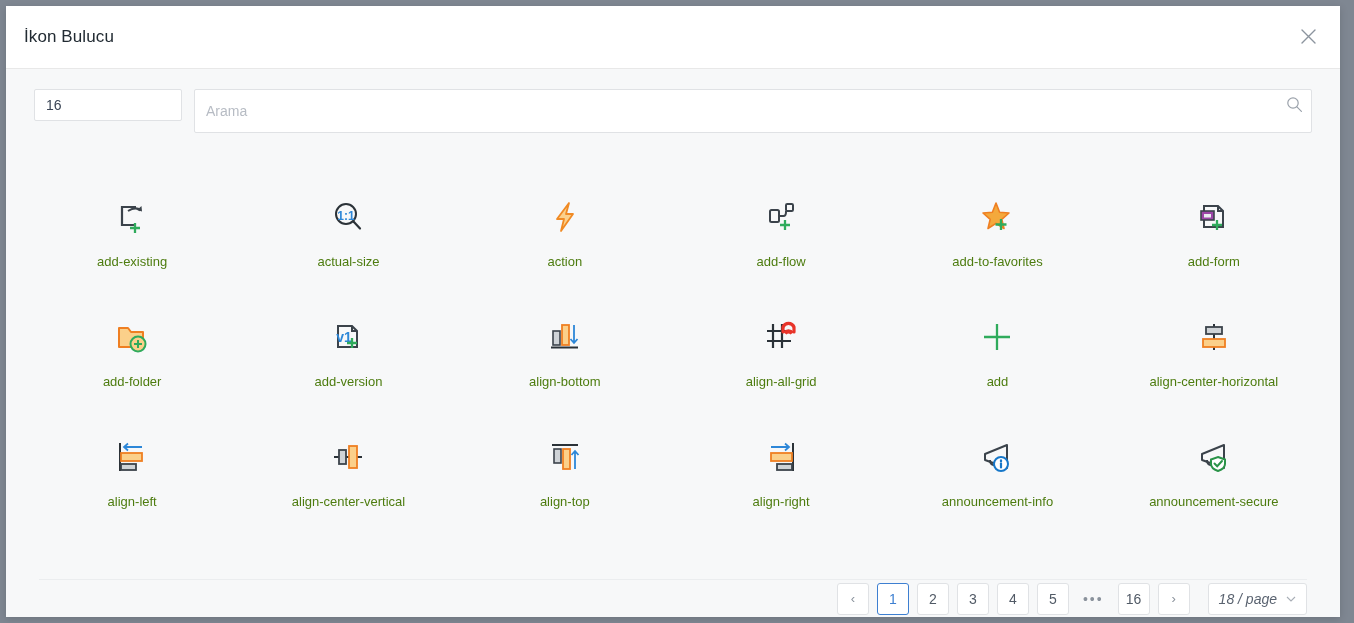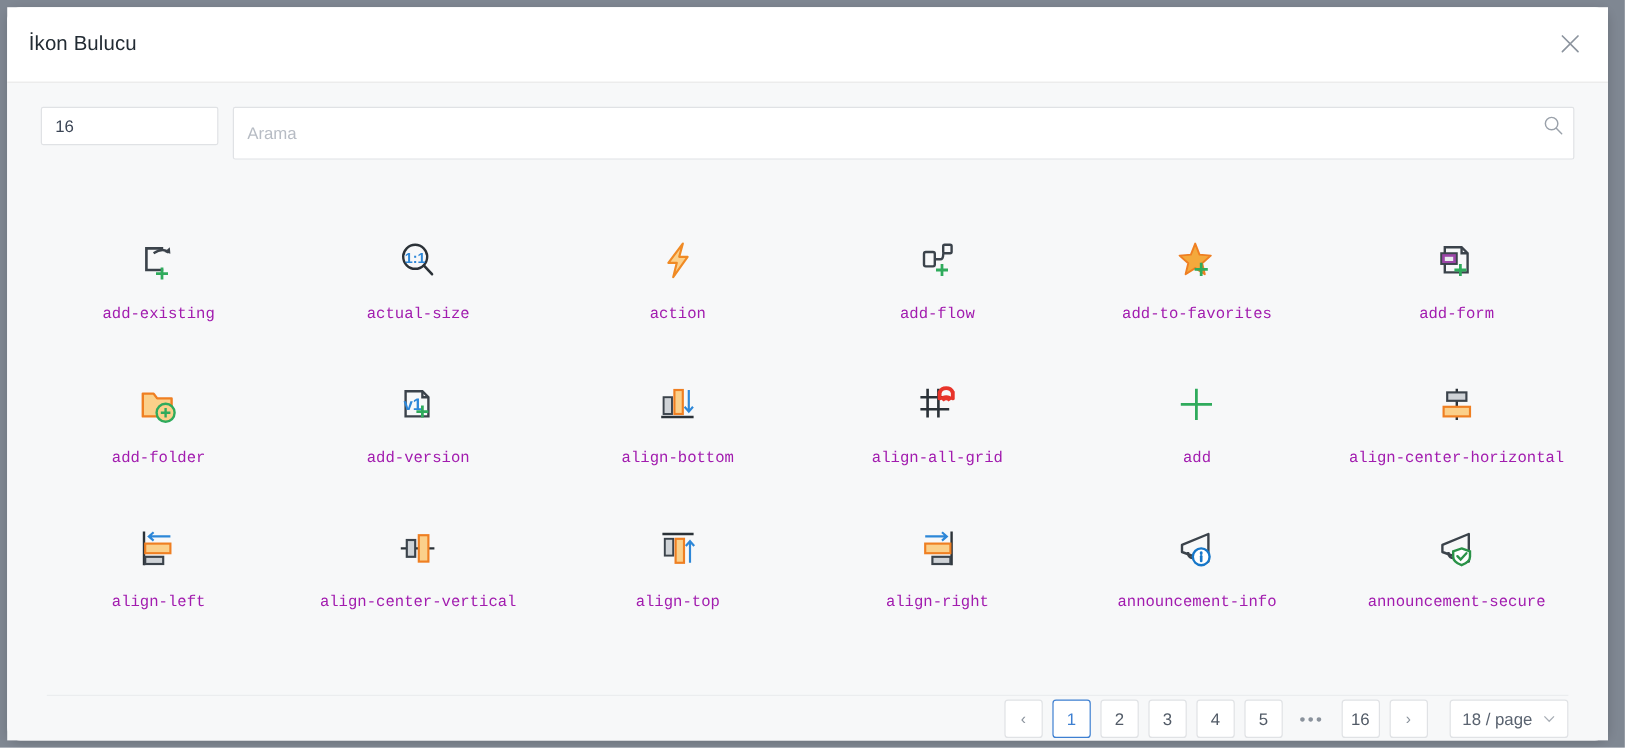--- a/index.html
+++ b/index.html
@@ -6,21 +6,20 @@
   body{
     width:1354px;height:623px;overflow:hidden;
     background:#7f8792;
     font-family:"Liberation Sans","DejaVu Sans",sans-serif;
     -webkit-font-smoothing:antialiased;
   }
   .modal{
     position:absolute;left:6px;top:6px;width:1334px;height:611px;
     background:#ffffff;display:flex;flex-direction:column;
     box-shadow:0 2px 8px rgba(0,0,0,.15);
-    border-radius:11px;
   }
   
   .modal-header{
     height:62px;min-height:62px;background:#fff;
     border-bottom:1px solid #e8e8e8;
     display:flex;align-items:center;position:relative;
   }
   .modal-title{
     margin-left:18px;font-size:17px;color:#222b33;letter-spacing:.1px;
   }
@@ -63,22 +62,22 @@
     padding:22px 18px 0 18px;
   }
   .icon-cell{
     display:flex;flex-direction:column;align-items:center;justify-content:flex-start;
     cursor:pointer;padding-top:12px;
   }
   .icon-glyph{
     width:48px;height:48px;display:flex;align-items:center;justify-content:center;
   }
   .icon-label{
-    margin-top:13px;font-size:13px;color:#a21caf;text-align:center;
-    line-height:1.2;white-space:nowrap;font-family:Liberation Mono, monospace;
+    margin-top:13px;font-size:13px;color:#4d7c0f;text-align:center;
+    line-height:1.2;white-space:nowrap;
   }
   
   .footer{
     border-top:1px solid #ebedef;margin:0 33px;
     height:84px;display:flex;align-items:center;justify-content:flex-end;
   }
   .pagination{display:flex;align-items:center;gap:8px;}
   .pg{
     min-width:32px;height:32px;box-sizing:border-box;
     border:1px solid #e0e2e5;background:#fff;border-radius:3px;
@@ -86,21 +85,21 @@
     font-size:14px;color:#515a66;cursor:pointer;padding:0 6px;
   }
   .pg.active{border-color:#3d7fd1;color:#3d7fd1;}
   .pg.ellipsis{border:none;background:transparent;color:#8a929c;
     letter-spacing:2px;font-size:14px;min-width:26px;}
   .pg.arrow{color:#8a929c;font-size:13px;}
   .page-size{
     min-width:98px;height:32px;box-sizing:border-box;
     border:1px solid #e0e2e5;background:#fff;border-radius:3px;
     display:flex;align-items:center;justify-content:center;gap:9px;
-    font-size:14px;color:#5a6370;cursor:pointer;margin-left:10px;padding:0 10px;
+    font-size:14px;color:#5a6370;cursor:pointer;margin-left:10px;padding:0 10px;font-style:italic;
   }
   .chev{width:10px;height:10px;}
 </style>
 </head>
 <body>
 
 <div class="modal">
 
   <div class="modal-header">
     <div class="modal-title">İkon Bulucu</div>

